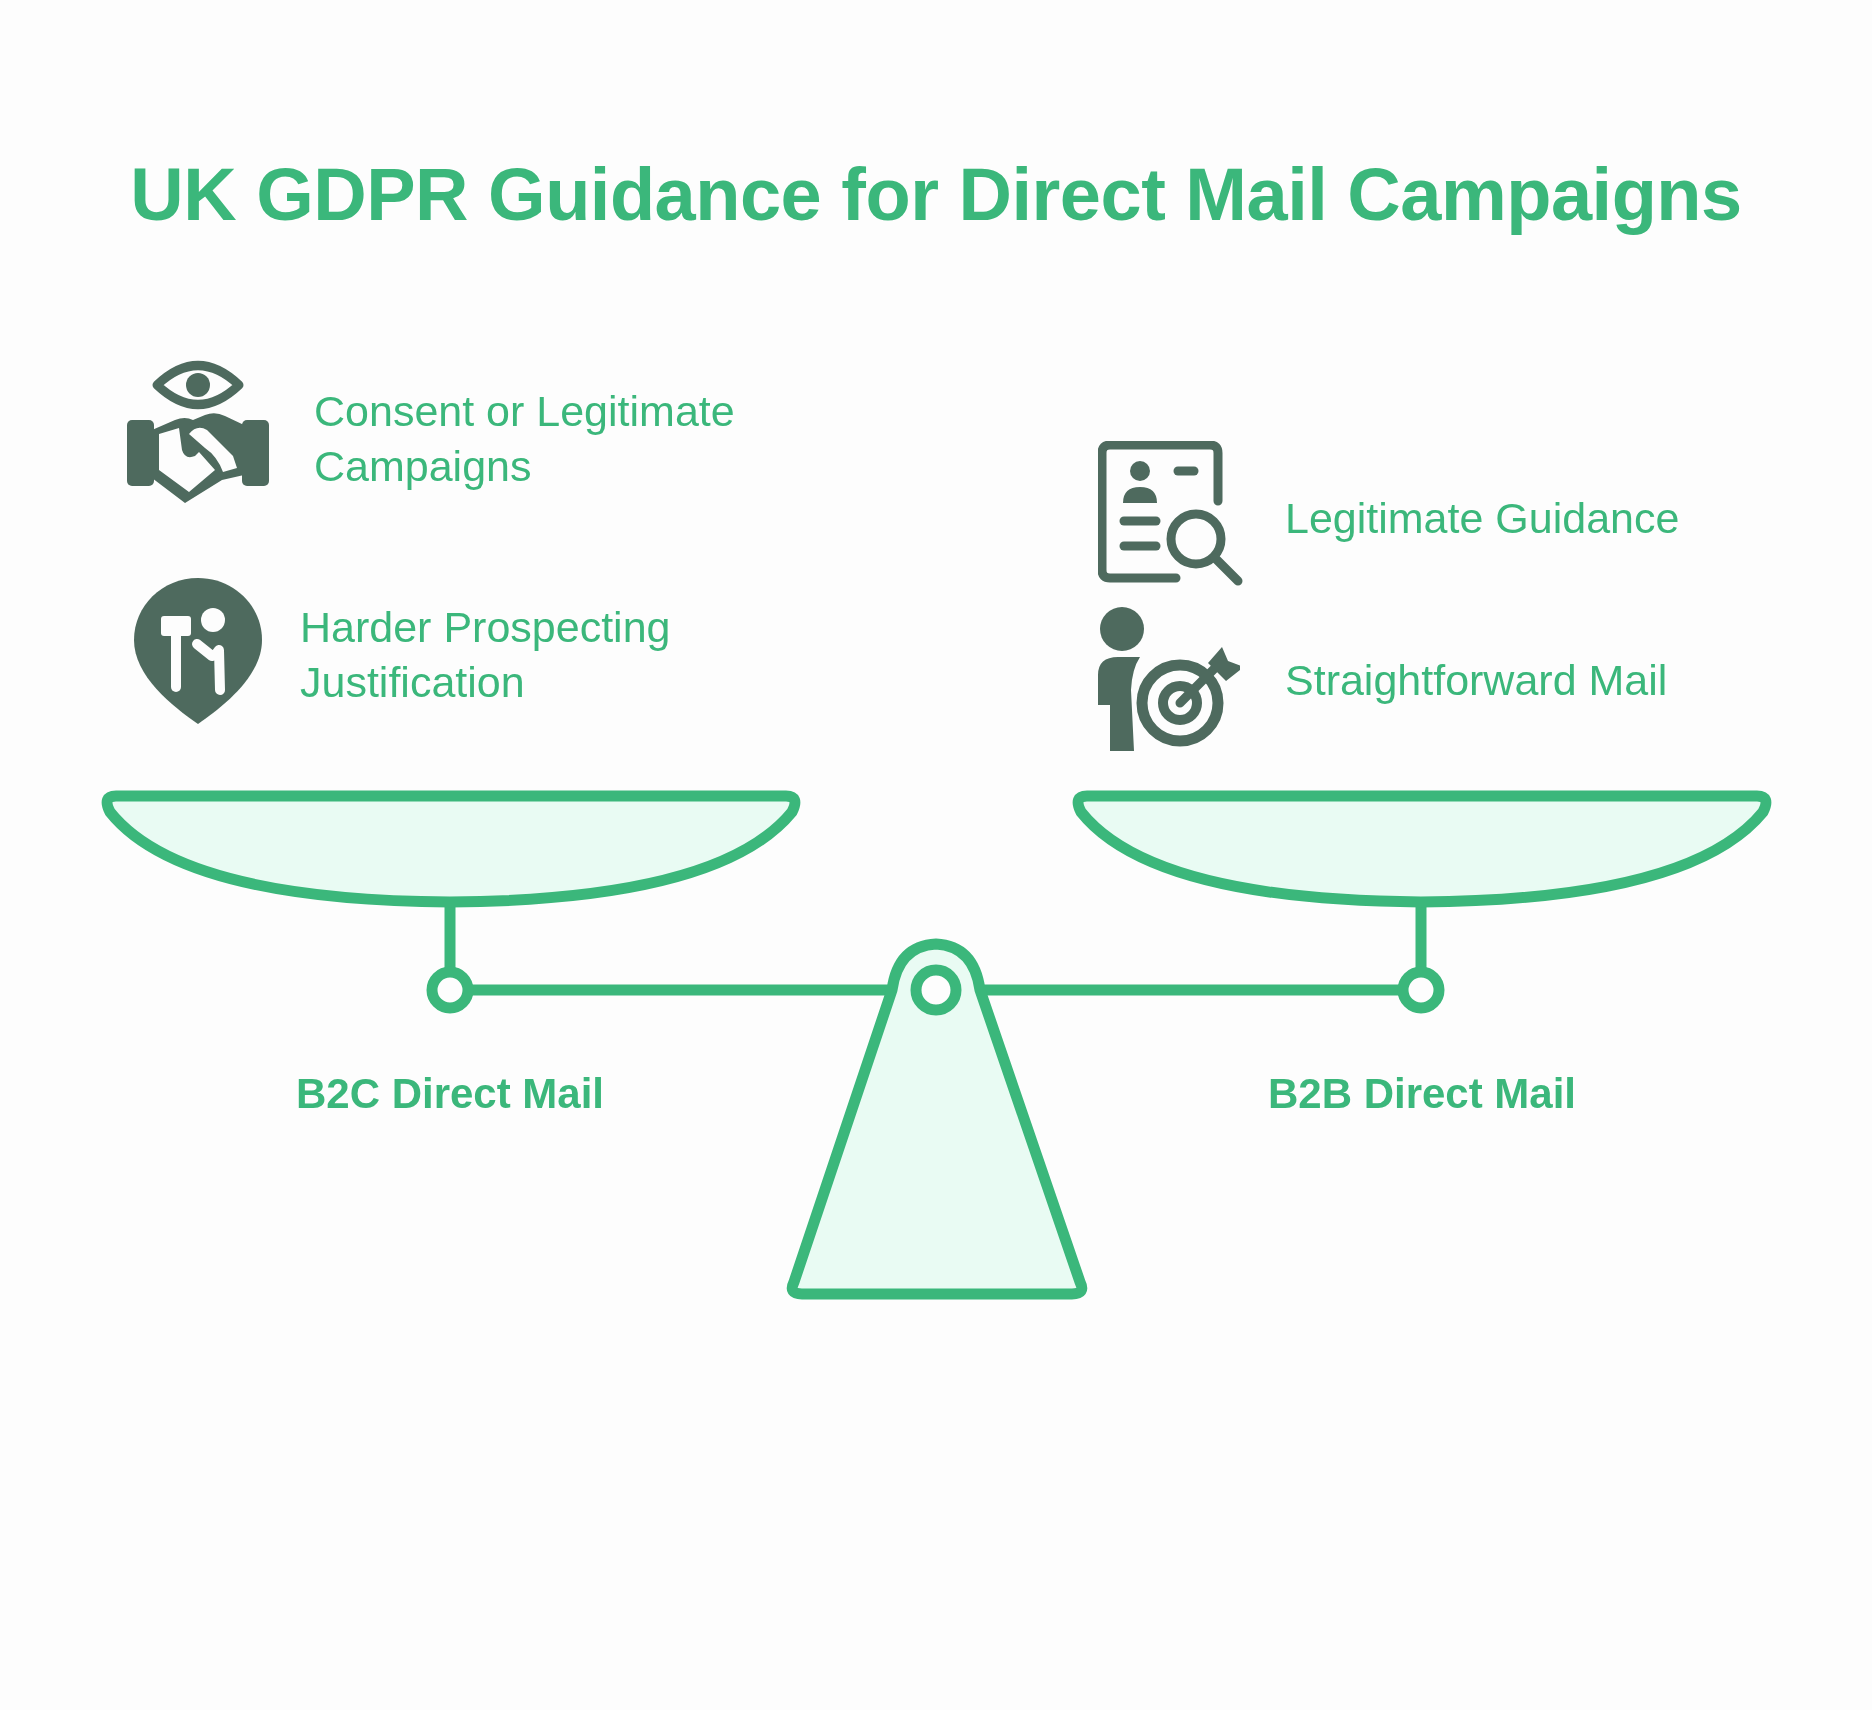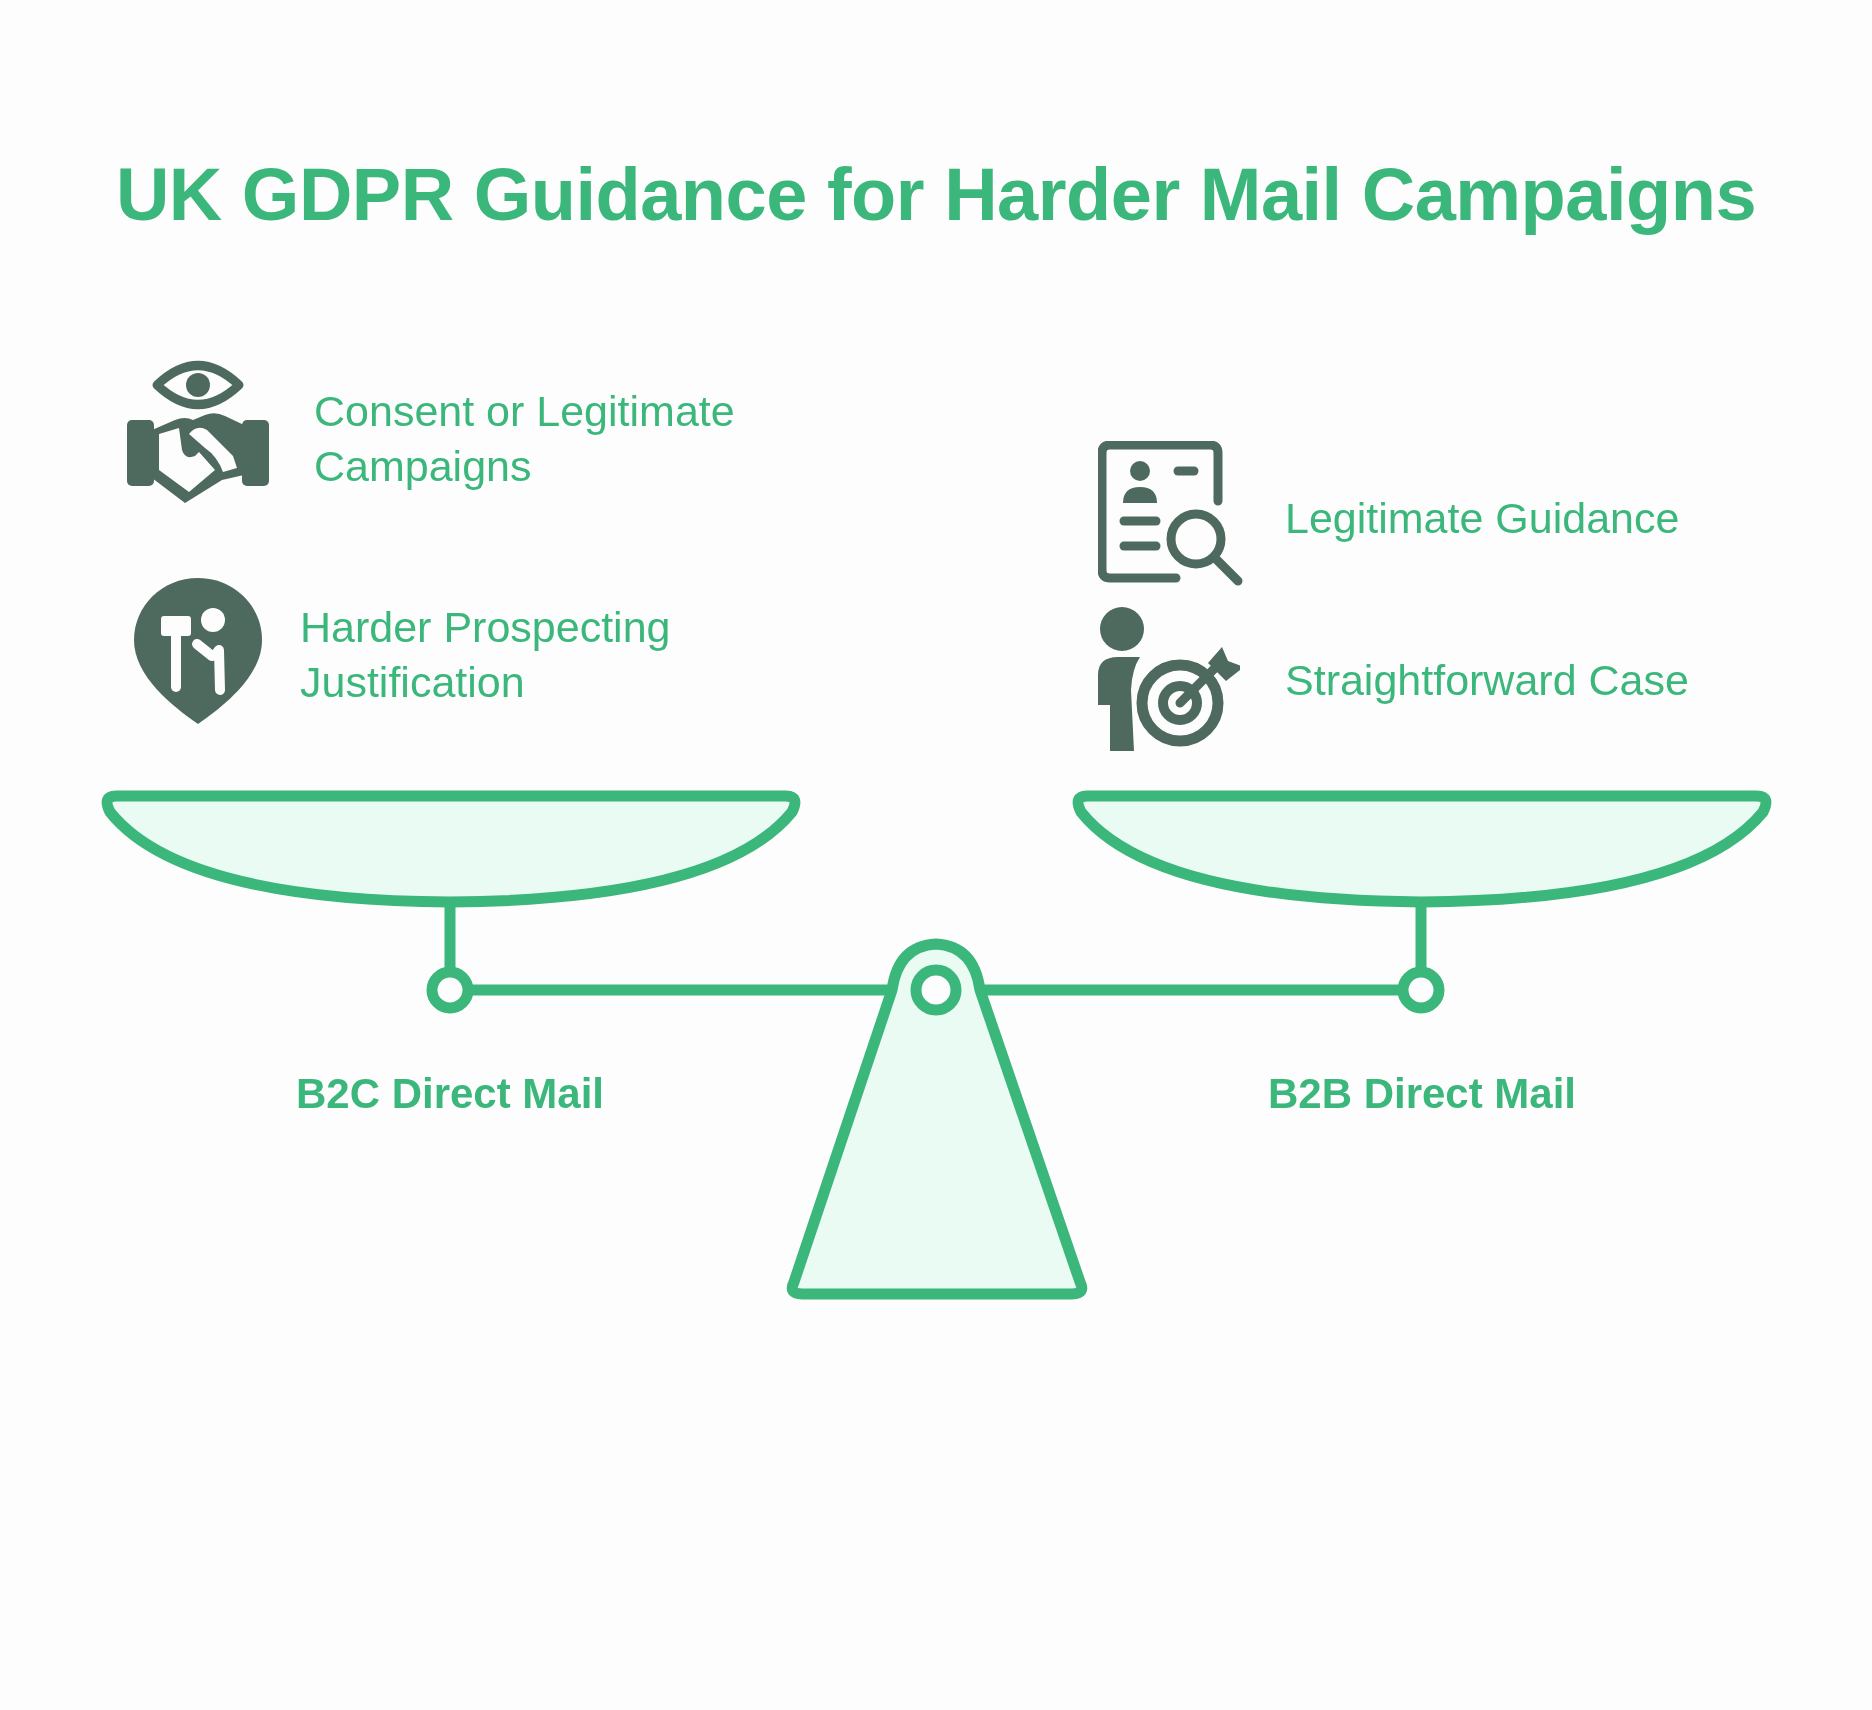--- a/index.html
+++ b/index.html
@@ -41,21 +41,21 @@
     .icon {
       position: absolute;
     }
     svg.scale {
       position: absolute; left: 0; top: 0;
     }
   </style>
 </head>
 <body>
 
-<div class="title">UK GDPR Guidance for Harder Mail Campaigns</div>
+<div class="title">UK GDPR Guidance for Direct Mail Campaigns</div>
 
 <svg class="scale" width="1872" height="1710" viewBox="0 0 1872 1710">
 
   <line x1="450" y1="990" x2="1421" y2="990" stroke="#3bb77b" stroke-width="11"></line>
 
   <line x1="450" y1="900" x2="450" y2="968" stroke="#3bb77b" stroke-width="11"></line>
 
   <line x1="1421" y1="900" x2="1421" y2="968" stroke="#3bb77b" stroke-width="11"></line>
 
   <path d="M116 796 L786 796 Q800 796 792 812 Q720 900 450 902 Q180 900 110 812 Q102 796 116 796 Z" fill="#e9fbf3" stroke="#3bb77b" stroke-width="11" stroke-linejoin="round"></path>
@@ -123,16 +123,16 @@
 <div class="icon" style="left:1098px; top:605px; width:142px; height:146px;">
   <svg width="142" height="146" viewBox="0 0 142 146">
     <circle cx="24" cy="24" r="22" fill="#4e6a5e"></circle>
     <path d="M0 70 Q0 52 20 52 L42 52 Q34 64 33 85 L36 146 L12 146 L12 100 L0 100 Z" fill="#4e6a5e"></path>
     <circle cx="82" cy="98" r="38" fill="none" stroke="#4e6a5e" stroke-width="11"></circle>
     <circle cx="82" cy="98" r="17" fill="none" stroke="#4e6a5e" stroke-width="10"></circle>
     <line x1="82" y1="98" x2="118" y2="62" stroke="#4e6a5e" stroke-width="9" stroke-linecap="round"></line>
     <path d="M110 58 L124 42 L130 56 L146 62 L128 76 Z" fill="#4e6a5e"></path>
   </svg>
 </div>
-<div class="label" style="left:1285px; top:653px;">Straightforward Case</div>
+<div class="label" style="left:1285px; top:653px;">Straightforward Mail</div>
 
 <div class="side-label" style="left:250px; top:1066px;">B2C Direct Mail</div>
 <div class="side-label" style="left:1222px; top:1066px;">B2B Direct Mail</div>
 
 </body></html>

